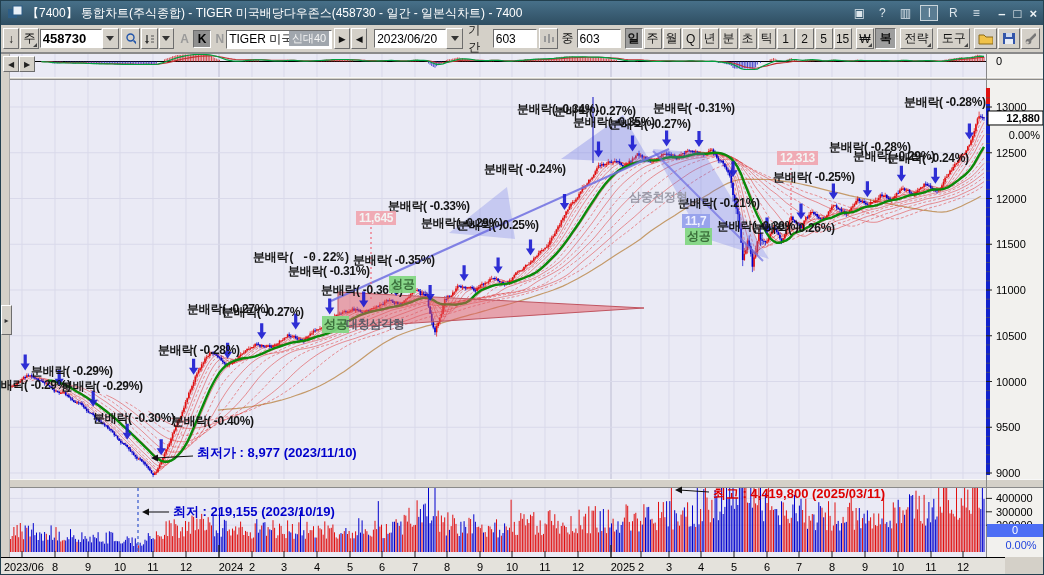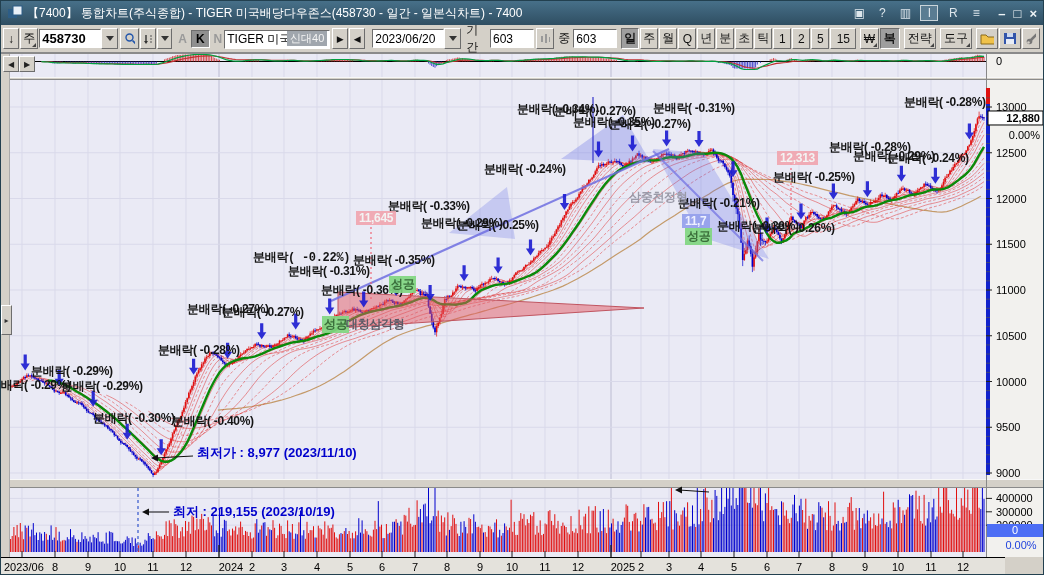--- a/index.html
+++ b/index.html
@@ -132,21 +132,21 @@
         <div class="tbtn" style="width: 18px;">주</div>
         <div class="tbtn" style="width: 18px;">월</div>
         <div class="tbtn" style="width: 18px;">Q</div>
         <div class="tbtn" style="width: 18px;">년</div>
         <div class="tbtn" style="width: 18px;">분</div>
         <div class="tbtn" style="width: 18px;">초</div>
         <div class="tbtn" style="width: 18px;">틱</div>
         <div class="tbtn" style="width: 18px;">1</div>
         <div class="tbtn" style="width: 18px;">2</div>
         <div class="tbtn" style="width: 18px;">5</div>
-        <div class="tbtn" style="width: 26px;">15</div>
+        <div class="tbtn" style="width: 18px;">15</div>
       </div>
     <div class="tbtn corner" style="width:20px;margin-left:3px">
         <span>₩</span>
       </div>
     <div class="tbtn pressed" style="width:22px">
         <span>복</span>
       </div>
     <div class="tbtn corner" style="width:36px;margin-left:3px">
         <span>전략</span>
       </div>
@@ -536,20 +536,21 @@
         <div class="anno " style="left: 903px; top: 41px;">분배락( -0.28%)</div>
         <div class="anno grey" style="left: 628px; top: 136px;">삼중천정형</div>
         <div class="anno green-box" style="left: 321px; top: 263px;">성공</div>
         <div class="anno grey-dark" style="left: 345px; top: 263px;">대칭삼각형</div>
         <div class="anno green-box" style="left: 388px; top: 223px;">성공</div>
         <div class="anno green-box" style="left: 684px; top: 175px;">성공</div>
         <div class="anno blue-box" style="left: 681px; top: 161px;">11,7</div>
         <div class="anno pink-box" style="left: 355px; top: 158px;">11,645</div>
         <div class="anno pink-box" style="left: 776px; top: 98px;">12,313</div>
         <div class="marker" style="left: 196px; top: 391px; color: rgb(0, 0, 204);">최저가 : 8,977 (2023/11/10)</div>
+        <div class="marker" style="left: 712px; top: 432px; color: rgb(221, 0, 0);">최고 : 4,419,800 (2025/03/11)</div>
         <div class="marker" style="left: 172px; top: 450px; color: rgb(0, 0, 204);">최저 : 219,155 (2023/10/19)</div>
       </div>
     <div class="nav-btns">
       <div class="nav-btn">◀</div>
       <div class="nav-btn">▶</div>
     </div>
     <div class="left-tab">▸</div>
   </div>
 
 </div>

